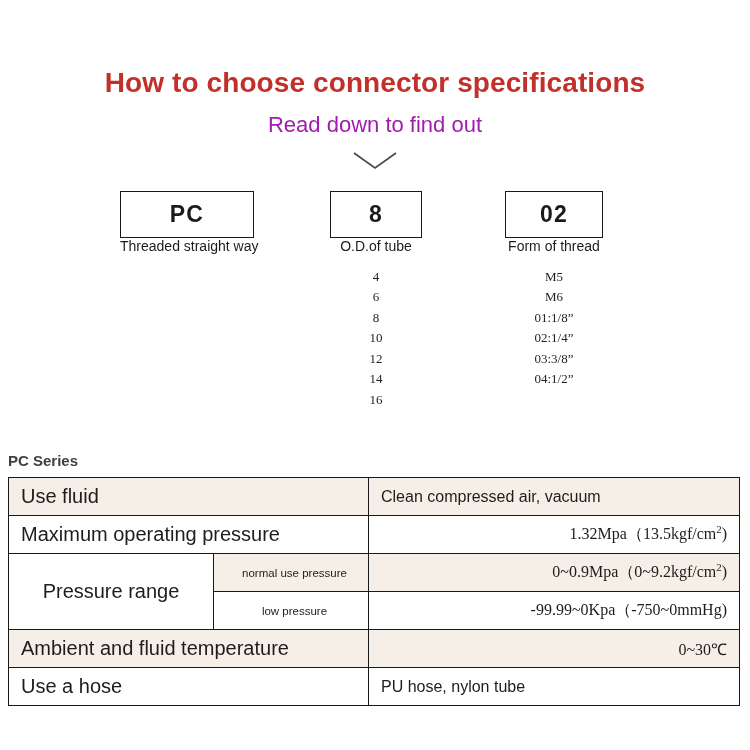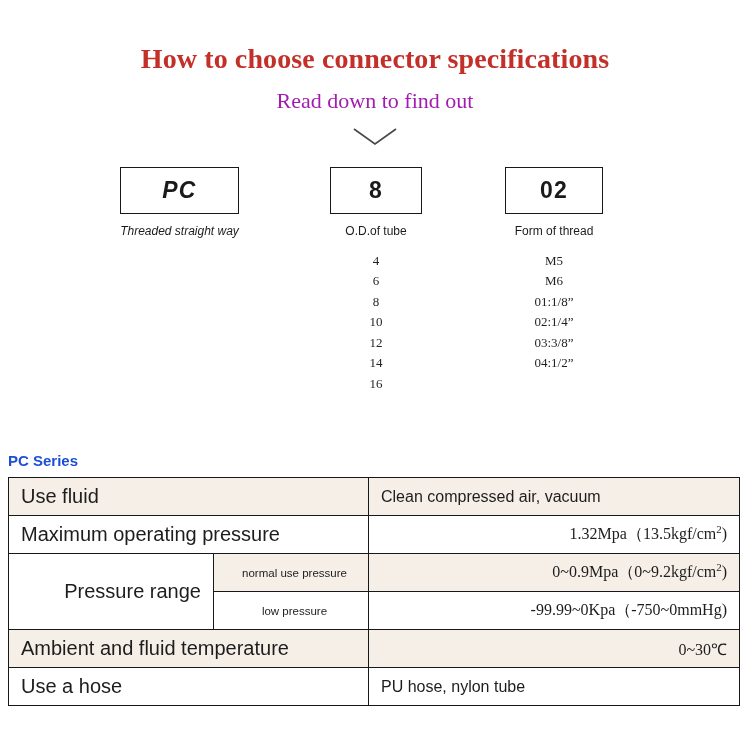--- a/index.html
+++ b/index.html
@@ -12,22 +12,21 @@
     background: #ffffff;
     font-family: "Liberation Sans", sans-serif;
     color: #1a1a1a;
     overflow: hidden;
     position: relative;
   }
 
   
   .header {
     text-align: center;
-    padding-top: 44px;
-    font-family: Liberation Serif, serif;
+    padding-top: 68px;
   }
   .main-title {
     font-size: 28px;
     font-weight: bold;
     color: #c3302a;
     letter-spacing: 0.1px;
     line-height: 1.1;
   }
   .sub-title {
     font-size: 22px;
@@ -47,58 +46,57 @@
   .code-row {
     position: relative;
     height: 170px;
     margin-top: 18px;
   }
   .code-col {
     position: absolute;
     top: 0;
     text-align: center;
   }
-  .code-col.col-pc  { left: 120px; width: 119px; font-style: italic; }
+  .code-col.col-pc  { left: 120px; width: 134px; }
   .code-col.col-od  { left: 330px; width: 92px;  }
   .code-col.col-th  { left: 505px; width: 98px;  }
 
   .code-box {
     border: 1.5px solid #17181a;
     background: #ffffff;
     height: 45px;
     display: flex;
     align-items: center;
     justify-content: center;
     font-size: 23px;
     font-weight: bold;
     letter-spacing: 1.2px;
   }
   .code-caption {
-    font-size: 12px;
+    font-size: 14px;
     color: #1c1c1c;
-    margin-top: 10px;
     white-space: nowrap;
   }
   .option-list {
     margin-top: 13px;
     font-size: 13px;
     line-height: 20.5px;
     color: #1f1f1f;
     font-family: "Liberation Serif", serif;
   }
   .option-list div { white-space: nowrap; }
 
   
   .series-label {
     position: absolute;
     left: 8px;
     top: 452px;
     font-size: 15px;
     font-weight: bold;
-    color: #1d4ed8;
+    color: #404040;
   }
   .spec-table {
     position: absolute;
     left: 8px;
     top: 477px;
     width: 732px;
     border-collapse: collapse;
     table-layout: fixed;
   }
   .spec-table td {
@@ -108,21 +106,21 @@
     padding: 0 12px;
     height: 37px;
     vertical-align: middle;
   }
   .row-beige td { background: #f6efe7; }
   .row-white td { background: #ffffff; }
   td.label-cell   { text-align: left; }
   td.value-cell   { text-align: right; font-family: "Liberation Serif", serif; font-size: 16px; }
   td.value-plain  { text-align: left; font-size: 16px; margin-left: 32px; }
   td.sub-label    { text-align: center; font-size: 11.5px; padding-left: 19px; }
-  td.span-label   { text-align: right; }
+  td.span-label   { text-align: center; }
   .temp-val       { font-size: 12.5px; font-family: "Liberation Serif", serif; }
   sup { font-size: 0.68em; }
 </style>
 </head>
 <body>
 
 <div class="header">
   <div class="main-title">How to choose connector specifications</div>
   <div class="sub-title">Read down to find out</div>
   <div class="chevron-wrap">

